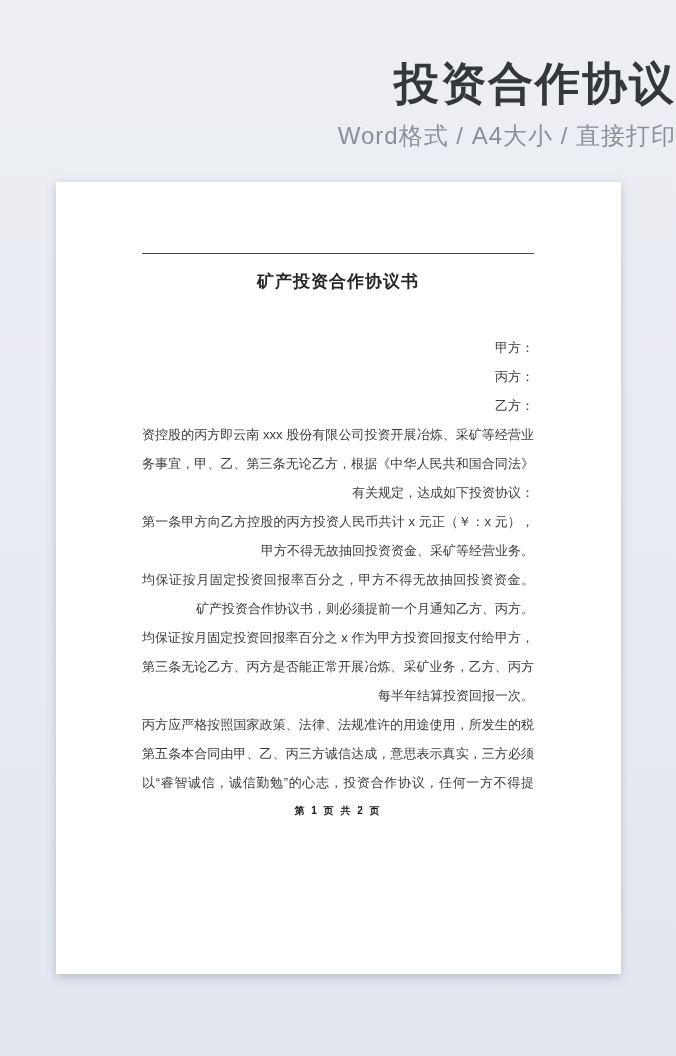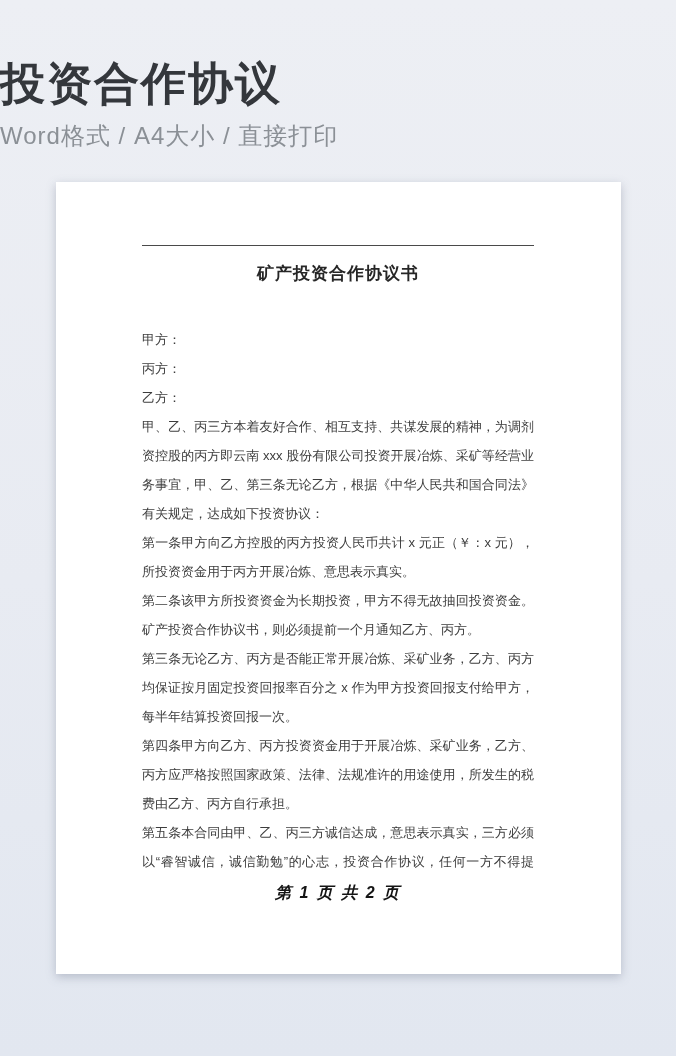--- a/index.html
+++ b/index.html
@@ -4,21 +4,21 @@
 <style>
   html, body { margin: 0; padding: 0; }
   body {
     width: 676px;
     height: 1056px;
     background: linear-gradient(180deg, #edeff4 0%, #e8ebf2 55%, #e2e7f0 100%);
     font-family: "Liberation Sans", "DejaVu Sans", sans-serif;
     overflow: hidden;
   }
   .banner {
-    text-align: left;
+    text-align: right;
     padding-top: 60px;
   }
   .banner-title {
     margin: 0;
     font-size: 45px;
     line-height: 48px;
     font-weight: bold;
     color: #34373c;
     letter-spacing: 2px;
   }
@@ -33,21 +33,21 @@
     width: 565px;
     height: 792px;
     margin: 33px auto 0 auto;
     background: #ffffff;
     box-shadow: 0 3px 9px rgba(96, 106, 128, 0.35);
     box-sizing: border-box;
     padding-top: 63px;
   }
   .content {
     width: 392px;
-    margin: 0 auto;
+    margin: 8px auto;
   }
   .title-rule {
     border: none;
     border-top: 1px solid #4a4a4a;
     margin: 0;
     height: 0;
   }
   .doc-title {
     margin: 17px 0 0 0;
     font-size: 17px;
@@ -58,64 +58,60 @@
     letter-spacing: 1px;
   }
   .doc-body {
     margin-top: 40px;
     font-size: 13px;
     color: #3d3d3d;
   }
   .line {
     height: 29px;
     line-height: 29px;
-    text-align: left;
+    text-align: right;
   }
   .line.just {
     text-align: justify;
     text-align-last: justify;
   }
   .pageno {
     margin-top: 7px;
     text-align: center;
-    font-size: 16px;
+    font-size: 10px;
     font-weight: bold;
     color: #141414;
     letter-spacing: 2px;
-    font-style: italic;
   }
 </style>
 </head>
 <body>
 
 <header class="banner">
   <h1 class="banner-title">投资合作协议</h1>
   <div class="banner-subtitle">Word格式 / A4大小 / 直接打印</div>
 </header>
 
 <div class="sheet">
   <div class="content">
     <hr class="title-rule">
     <h2 class="doc-title">矿产投资合作协议书</h2>
     <div class="doc-body">
         <div class="line">甲方：</div>
         <div class="line">丙方：</div>
         <div class="line">乙方：</div>
-        <div class="line just">甲、乙、丙三方本着友好合作、相互支持、共谋发展的精神，为调剂</div>
         <div class="line just">资控股的丙方即云南 xxx 股份有限公司投资开展冶炼、采矿等经营业</div>
         <div class="line just">务事宜，甲、乙、第三条无论乙方，根据《中华人民共和国合同法》</div>
         <div class="line">有关规定，达成如下投资协议：</div>
         <div class="line just">第一条甲方向乙方控股的丙方投资人民币共计 x 元正（￥：x 元），</div>
-        <div class="line">所投资资金用于丙方开展冶炼、意思表示真实。</div>
-        <div class="line just">第二条该甲方所投资资金为长期投资，甲方不得无故抽回投资资金。</div>
+        <div class="line">甲方不得无故抽回投资资金、采矿等经营业务。</div>
+        <div class="line just">均保证按月固定投资回报率百分之，甲方不得无故抽回投资资金。</div>
         <div class="line">矿产投资合作协议书，则必须提前一个月通知乙方、丙方。</div>
+        <div class="line just">均保证按月固定投资回报率百分之 x 作为甲方投资回报支付给甲方，</div>
         <div class="line just">第三条无论乙方、丙方是否能正常开展冶炼、采矿业务，乙方、丙方</div>
-        <div class="line just">均保证按月固定投资回报率百分之 x 作为甲方投资回报支付给甲方，</div>
         <div class="line">每半年结算投资回报一次。</div>
-        <div class="line just">第四条甲方向乙方、丙方投资资金用于开展冶炼、采矿业务，乙方、</div>
         <div class="line just">丙方应严格按照国家政策、法律、法规准许的用途使用，所发生的税</div>
-        <div class="line">费由乙方、丙方自行承担。</div>
         <div class="line just">第五条本合同由甲、乙、丙三方诚信达成，意思表示真实，三方必须</div>
         <div class="line just">以“睿智诚信，诚信勤勉”的心志，投资合作协议，任何一方不得提</div>
       </div>
     <div class="pageno">第 1 页 共 2 页</div>
   </div>
 </div>
 
 </body></html>

